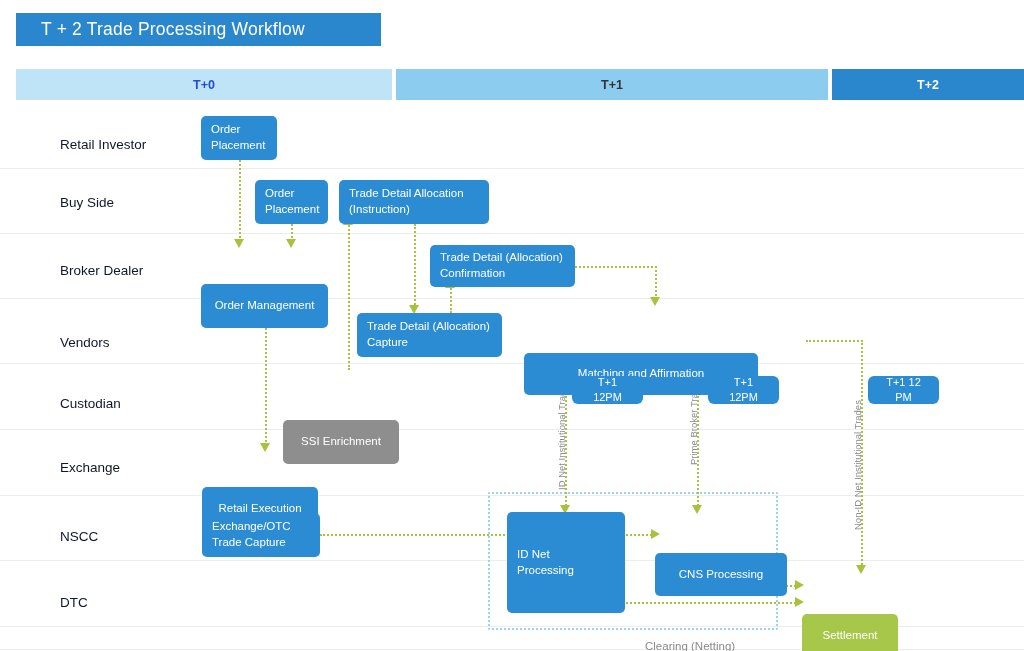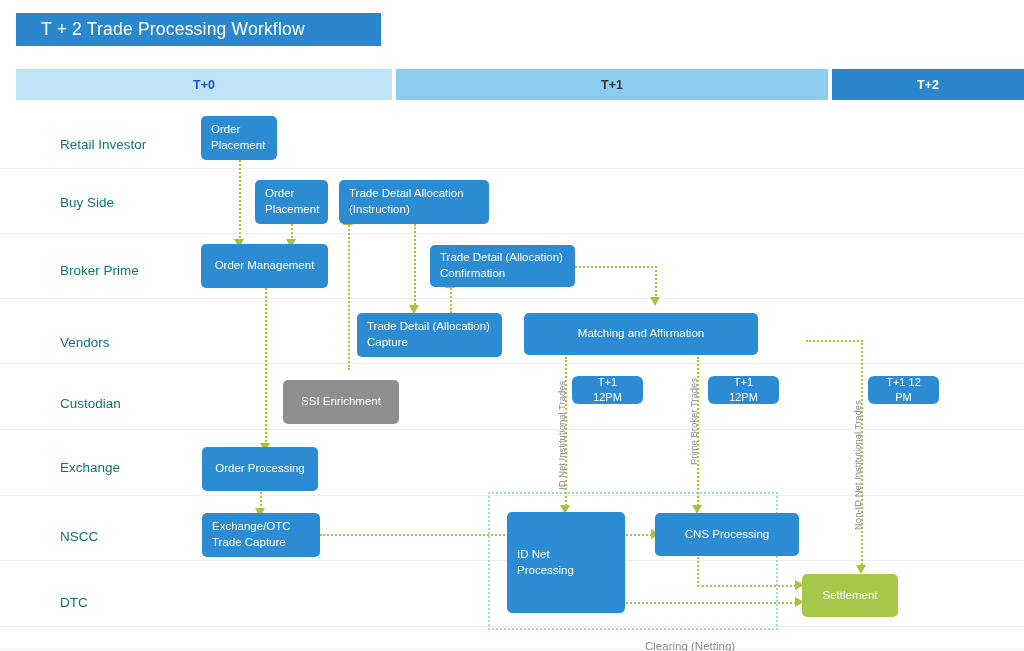--- a/index.html
+++ b/index.html
@@ -16,31 +16,31 @@
 
   
   .tl{position:absolute;top:69px;height:31px;display:flex;align-items:center;
       justify-content:center;font-size:12.5px;font-weight:bold;}
   .tl.t0{left:16px;width:376px;background:#bfe4f8;color:#1d4ed8;}
   .tl.t1{left:396px;width:432px;background:#8ccdef;color:#333;}
   .tl.t2{left:832px;width:192px;background:#2a87cd;color:#ffffff;}
 
   
   .rowline{position:absolute;left:0;width:1024px;height:1px;background:#eceded;}
-  .lane-label{position:absolute;left:60px;font-size:13.5px;color:#0f766e;
+  .lane-label{position:absolute;left:60px;font-size:13.5px;color:#0f172a;
      transform:translateY(-50%);white-space:nowrap;}
 
   
   .node{position:absolute;box-sizing:border-box;border-radius:5px;
      display:flex;align-items:center;color:#ffffff;font-size:11.5px;
      line-height:1.35;padding:0 10px;white-space:pre-line;}
   .node.blue{background:#2b8cd4;}
   .node.grey{background:#8e8e8e;}
   .node.green{background:#a6c74a;}
-  .node.center{justify-content:center;text-align:left;}
+  .node.center{justify-content:center;text-align:left;margin-top:40px;}
   .node.pill{border-radius:6px;justify-content:center;text-align:center;font-size:11px;}
 
   
   .vline{position:absolute;width:0;border-left:2.5px dotted #a8c23c;}
   .hline{position:absolute;height:0;border-top:2.5px dotted #a8c23c;}
   .arw{position:absolute;width:0;height:0;}
   .arw.down{border-left:5.5px solid transparent;border-right:5.5px solid transparent;
             border-top:9px solid #a8c23c;}
   .arw.up{border-left:5.5px solid transparent;border-right:5.5px solid transparent;
           border-bottom:9px solid #a8c23c;}
@@ -80,21 +80,21 @@
   <div class="rowline" style="top:298px"></div>
   <div class="rowline" style="top:363px"></div>
   <div class="rowline" style="top:429px"></div>
   <div class="rowline" style="top:495px"></div>
   <div class="rowline" style="top:560px"></div>
   <div class="rowline" style="top:626px"></div>
   <div class="rowline" style="top:649px"></div>
 
   <div class="lane-label" style="top:144px">Retail Investor</div>
   <div class="lane-label" style="top:202px">Buy Side</div>
-  <div class="lane-label" style="top:270px">Broker Prime</div>
+  <div class="lane-label" style="top:270px">Broker Dealer</div>
   <div class="lane-label" style="top:342px">Vendors</div>
   <div class="lane-label" style="top:403px">Custodian</div>
   <div class="lane-label" style="top:467px">Exchange</div>
   <div class="lane-label" style="top:536px">NSCC</div>
   <div class="lane-label" style="top:602px">DTC</div>
 
   <div class="group-box" style="left:488px;top:492px;width:290px;height:138px"></div>
   <div class="group-cap" style="left:645px;top:640px">Clearing (Netting)</div>
 
   <div class="vline" style="left:239px;top:160px;height:82px"></div>
@@ -162,29 +162,29 @@
   <div class="node blue" style="left:430px;top:245px;width:145px;height:42px">Trade Detail (Allocation)
 Confirmation</div>
 
   <div class="node blue" style="left:357px;top:313px;width:145px;height:44px">Trade Detail (Allocation)
 Capture</div>
 
   <div class="node blue center" style="left:524px;top:313px;width:234px;height:42px">Matching and Affirmation</div>
 
   <div class="node grey center" style="left:283px;top:380px;width:116px;height:44px">SSI Enrichment</div>
 
-  <div class="node blue center" style="left:202px;top:447px;width:116px;height:44px">Order Processing</div>
+  <div class="node blue center" style="left:202px;top:447px;width:116px;height:44px">Retail Execution</div>
 
   <div class="node blue" style="left:202px;top:513px;width:118px;height:44px">Exchange/OTC
 Trade Capture</div>
 
   <div class="node blue" style="left:507px;top:512px;width:118px;height:101px">ID Net
 Processing</div>
 
-  <div class="node blue center" style="left:655px;top:513px;width:144px;height:43px">CNS Processing</div>
+  <div class="node blue center" style="left:655px;top:513px;width:132px;height:43px">CNS Processing</div>
 
   <div class="node green center" style="left:802px;top:574px;width:96px;height:43px">Settlement</div>
 
   <div class="node blue pill" style="left:572px;top:376px;width:71px;height:28px">T+1 12PM</div>
   <div class="node blue pill" style="left:708px;top:376px;width:71px;height:28px">T+1 12PM</div>
   <div class="node blue pill" style="left:868px;top:376px;width:71px;height:28px">T+1 12 PM</div>
 
 </div>
 
 </body></html>

